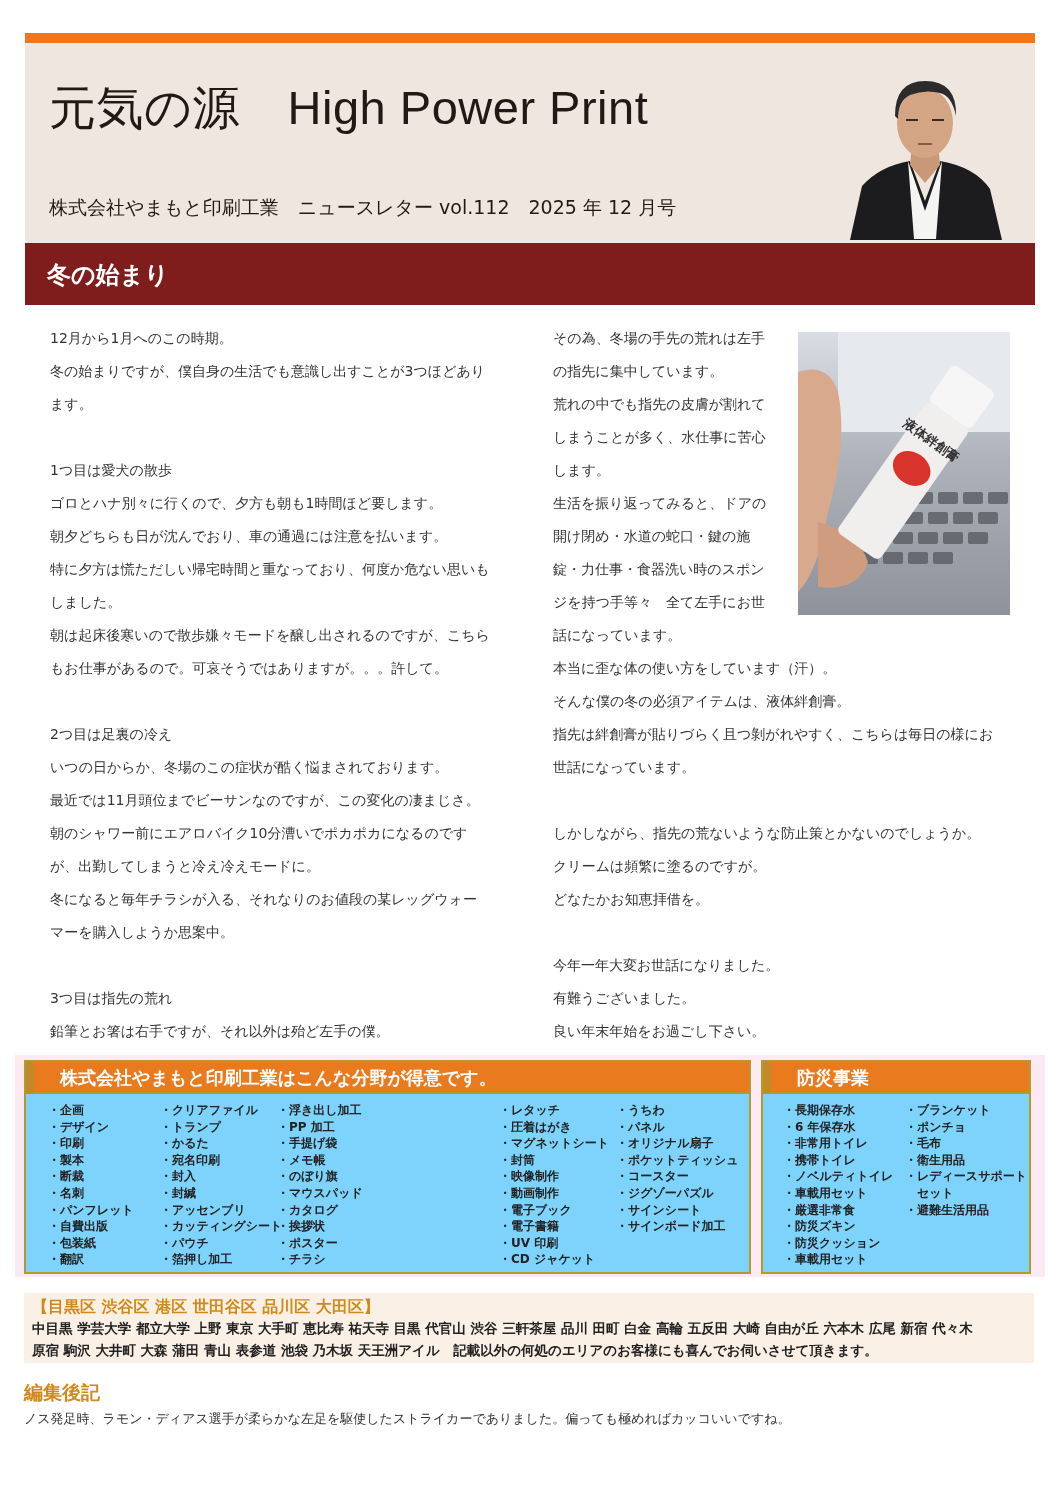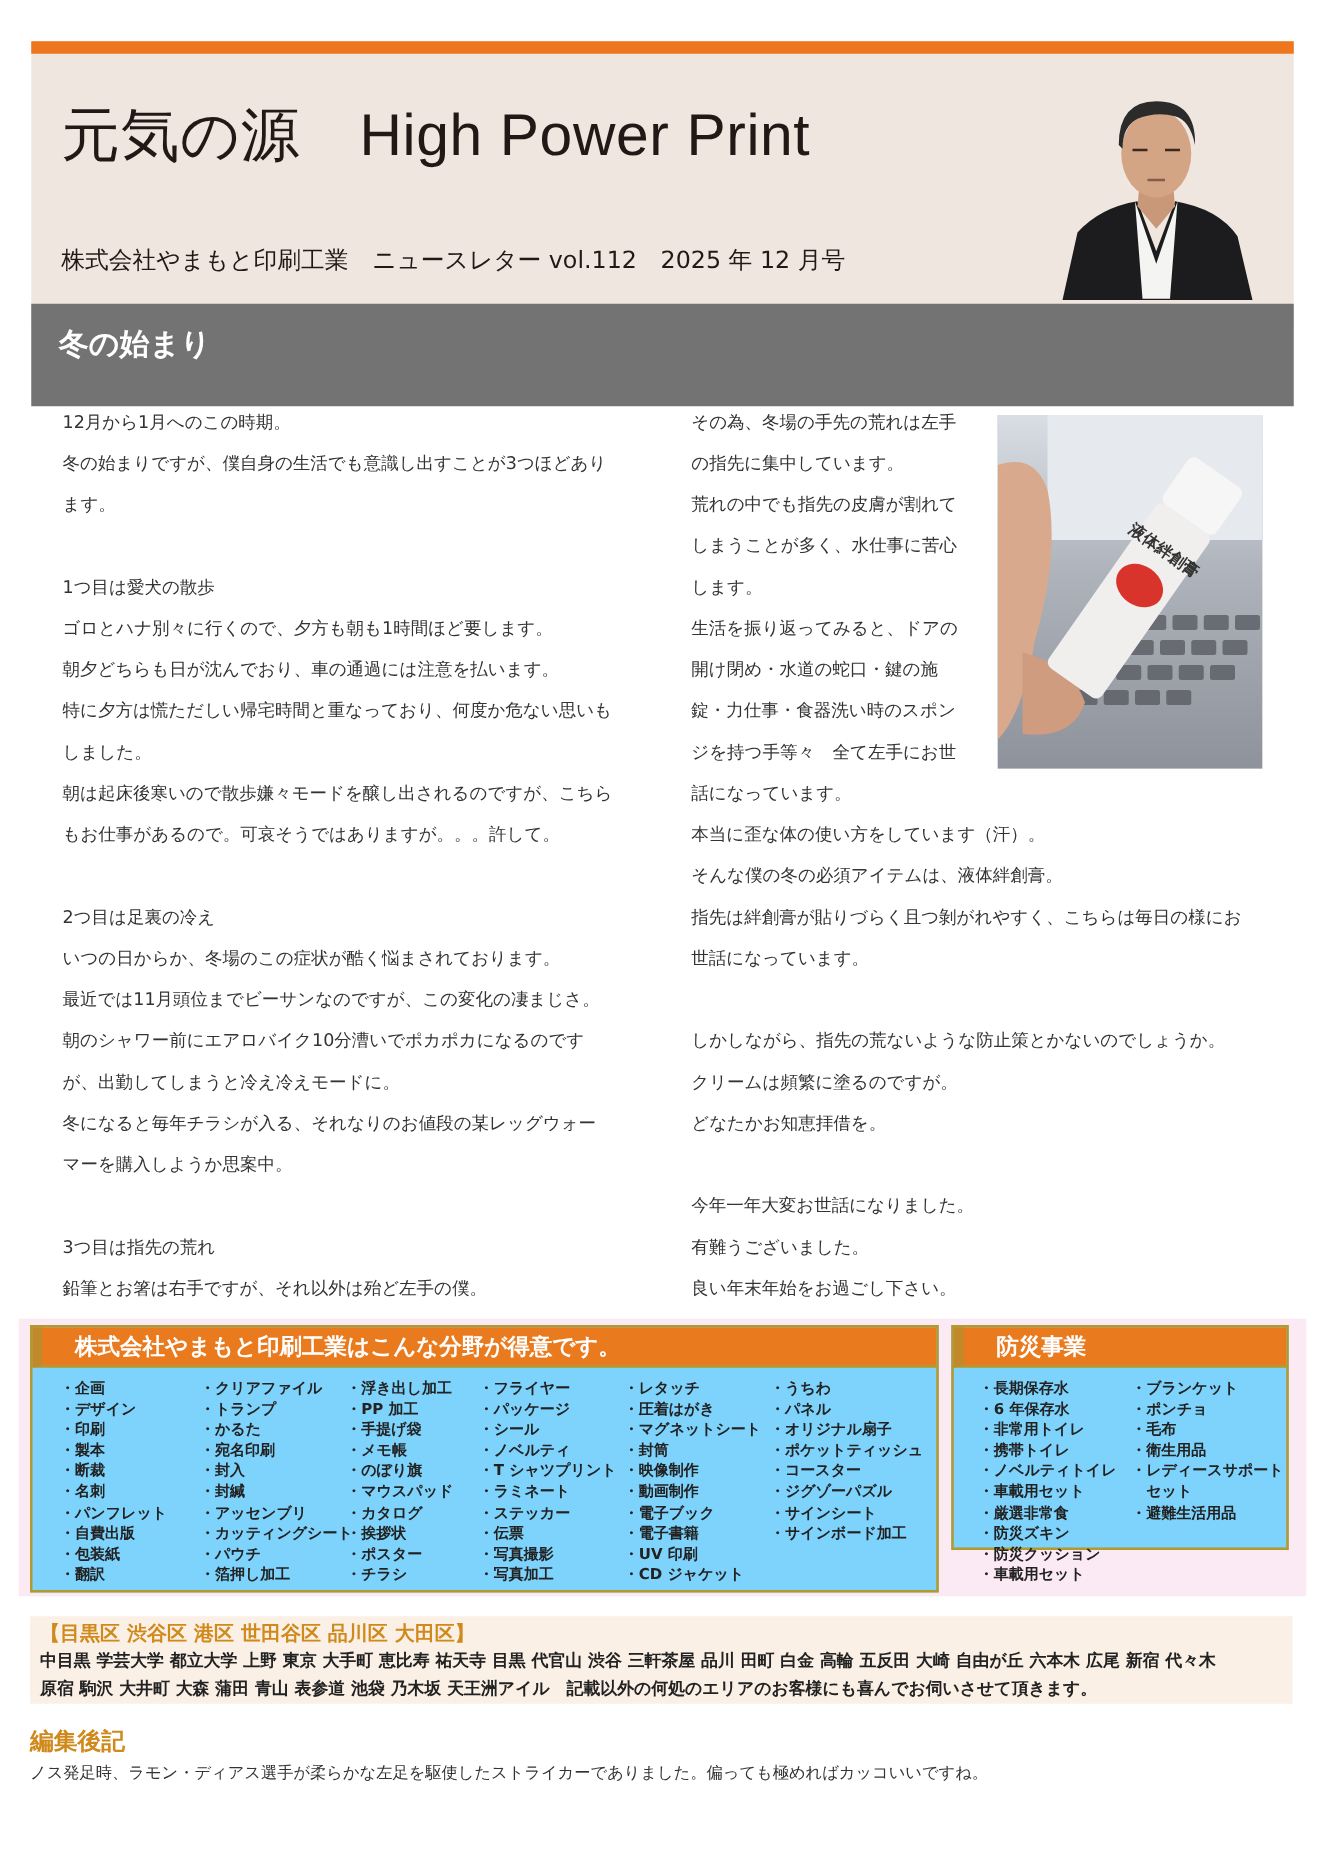--- a/index.html
+++ b/index.html
@@ -19,22 +19,22 @@
   .subtitle {
     position: absolute; left: 24px; top: 152px;
     font-size: 19px; font-weight: normal; color: #231815; white-space: nowrap;
   }
   .portrait {
     position: absolute; left: 815px; top: 18px; width: 170px; height: 179px; overflow: hidden;
   }
 
   
   .section-bar {
-    position: absolute; left: 25px; top: 243px; width: 1010px; height: 82px;
-    background: #737373;
+    position: absolute; left: 25px; top: 243px; width: 1010px; height: 62px;
+    background: #7f1d1d;
   }
   .section-bar span {
     position: absolute; left: 22px; top: 16px;
     color: #fff; font-size: 24px; font-weight: bold;
   }
 
   
   .col { position: absolute; font-size: 14px; color: #333; line-height: 33px; }
   .col p { white-space: nowrap; height: 33px; }
   .col-left { left: 50px; top: 322px; width: 470px; }
@@ -51,21 +51,21 @@
   }
   .box {
     position: absolute; border: 2px solid #b39a2d; background: #7dd3fc;
   }
   .box-head {
     background: #ea7a1e; color: #fff; font-weight: bold; font-size: 18px;
     height: 32px; line-height: 32px; padding-left: 26px; border-bottom: 2px solid #b39a2d;
     border-left: 8px solid #c0892a;
   }
   .box-main { left: 24px; top: 1060px; width: 727px; height: 214px; }
-  .box-bousai { left: 761px; top: 1060px; width: 270px; height: 180px; }
+  .box-bousai { left: 761px; top: 1060px; width: 270px; height: 214px; }
   .list { position: absolute; top: 40px; font-size: 12px; font-weight: bold; color: #222; line-height: 16.6px; }
   .list li { list-style: none; white-space: nowrap; }
   .list li::before { content: "・"; }
   .list li.cont::before { content: "　"; }
 
   
   .area {
     position: absolute; left: 24px; top: 1293px; width: 1010px; height: 70px;
     background: #fbf0e6;
   }
@@ -239,32 +239,20 @@
       <li>PP 加工</li>
       <li>手提げ袋</li>
       <li>メモ帳</li>
       <li>のぼり旗</li>
       <li>マウスパッド</li>
       <li>カタログ</li>
       <li>挨拶状</li>
       <li>ポスター</li>
       <li>チラシ</li>
     </ul>
-  <ul class="list" style="left:357px">
-      <li>フライヤー</li>
-      <li>パッケージ</li>
-      <li>シール</li>
-      <li>ノベルティ</li>
-      <li>T シャツプリント</li>
-      <li>ラミネート</li>
-      <li>ステッカー</li>
-      <li>伝票</li>
-      <li>写真撮影</li>
-      <li>写真加工</li>
-    </ul>
   <ul class="list" style="left:473px">
       <li>レタッチ</li>
       <li>圧着はがき</li>
       <li>マグネットシート</li>
       <li>封筒</li>
       <li>映像制作</li>
       <li>動画制作</li>
       <li>電子ブック</li>
       <li>電子書籍</li>
       <li>UV 印刷</li>

